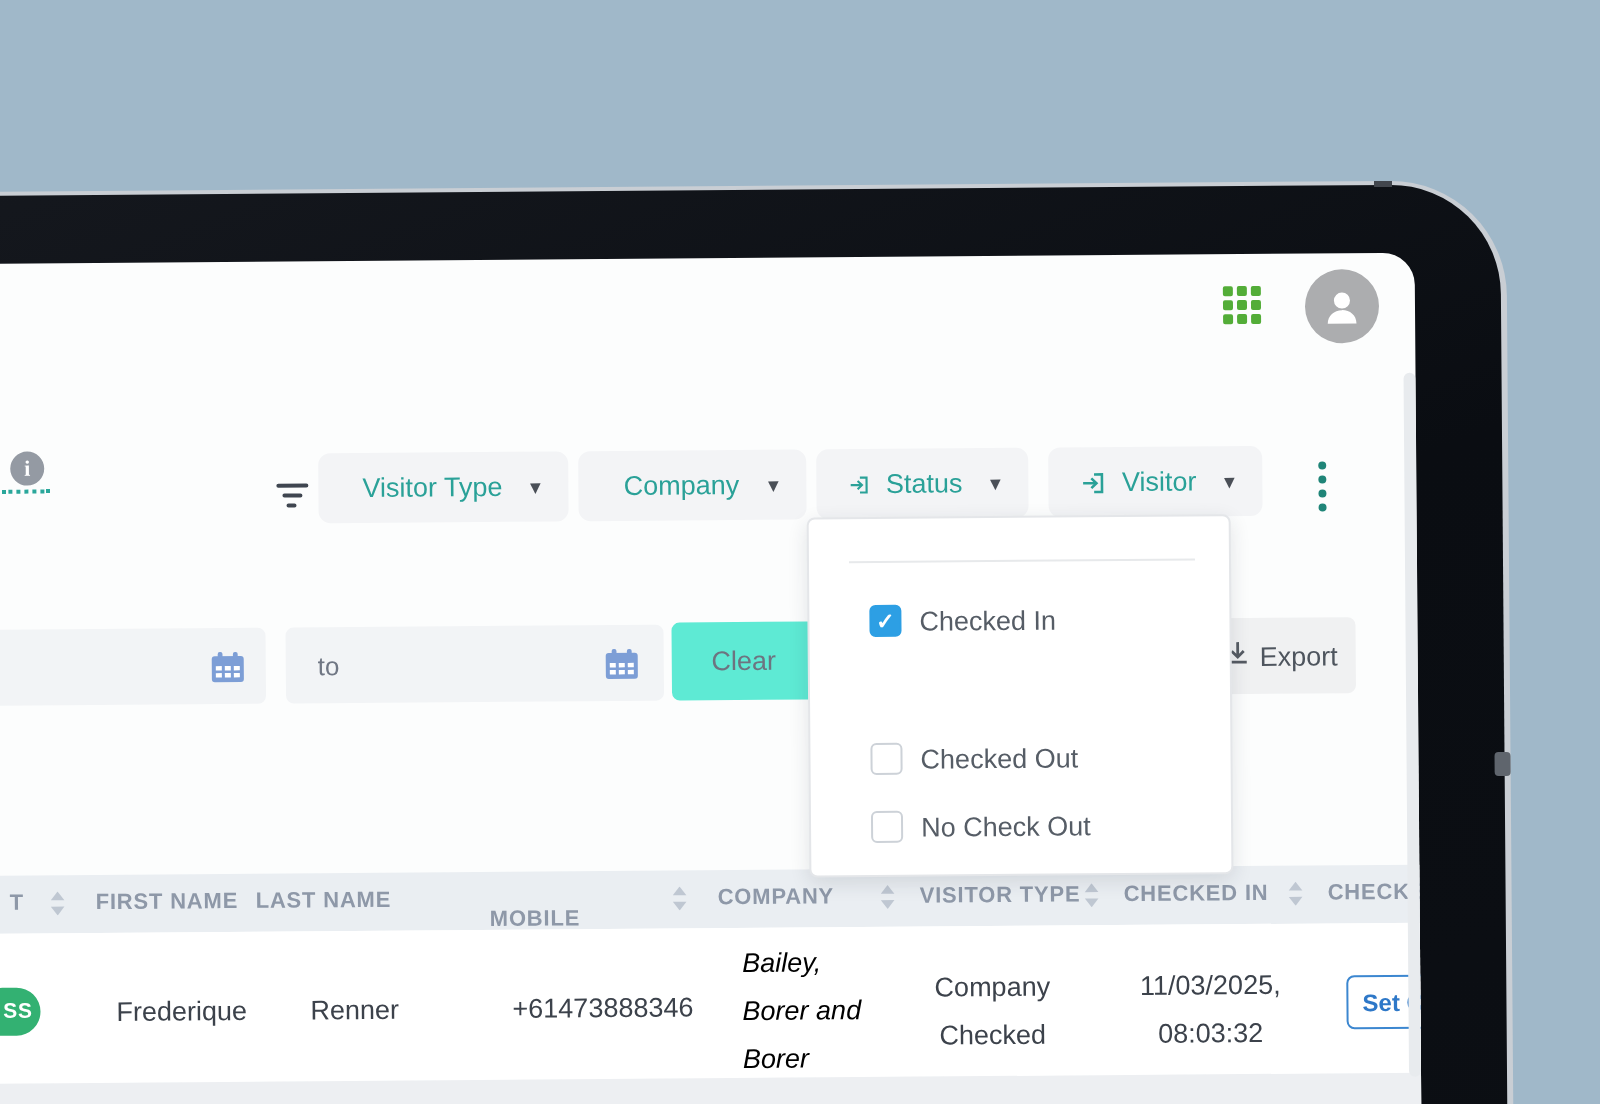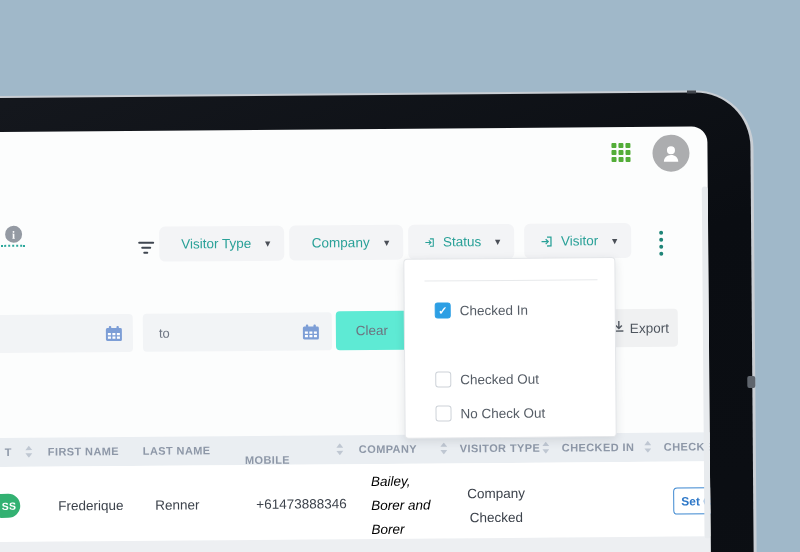--- a/index.html
+++ b/index.html
@@ -206,21 +206,21 @@
           </div>
         </div>
 
         <div class="thead-bg"></div>
         <span class="th" style="left:2px;">T</span>
         <svg class="sort" style="left:22px;" viewBox="0 0 8 12">
             <path d="M4 0L7.4 4.4H.6z" fill="#bfc7d2"></path>
             <path d="M4 12L.6 7.6h6.8z" fill="#bfc7d2"></path>
           </svg>
         <span class="th" style="left:45px;">FIRST NAME</span>
-        <span class="th" style="left:140px;text-align:right;">LAST NAME</span>
+        <span class="th" style="left:125px;text-align:right;">LAST NAME</span>
         <span class="th" style="left:242px;margin-top:10px;">MOBILE</span>
         <svg class="sort" style="left:333px;" viewBox="0 0 8 12">
             <path d="M4 0L7.4 4.4H.6z" fill="#bfc7d2"></path>
             <path d="M4 12L.6 7.6h6.8z" fill="#bfc7d2"></path>
           </svg>
         <span class="th" style="left:356px;">COMPANY</span>
         <svg class="sort" style="left:437px;" viewBox="0 0 8 12">
             <path d="M4 0L7.4 4.4H.6z" fill="#bfc7d2"></path>
             <path d="M4 12L.6 7.6h6.8z" fill="#bfc7d2"></path>
           </svg>
@@ -243,20 +243,24 @@
         <span class="cell" style="left:253px;top:493px;">+61473888346</span>
         <div class="company-cell">
           <div>Bailey,</div>
           <div>Borer and</div>
           <div>Borer</div>
         </div>
         <div class="cell center2" style="left:458px;top:480px;width:70px;">
           <div>Company</div>
           <div>Checked</div>
         </div>
+        <div class="cell center2" style="left:563px;top:480px;width:78px;">
+          <div>11/03/2025,</div>
+          <div>08:03:32</div>
+        </div>
         <div class="set-btn">
           <span>Set C</span>
         </div>
 
         <div class="foot-bg"></div>
         <div class="scrollbar"></div>
       </div>
     </div>
   </div>
 </div>

